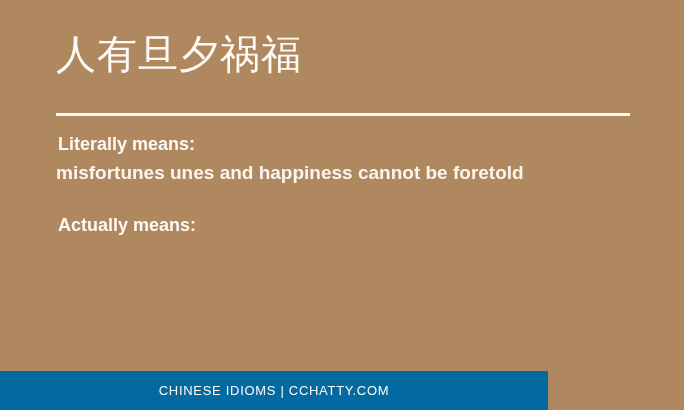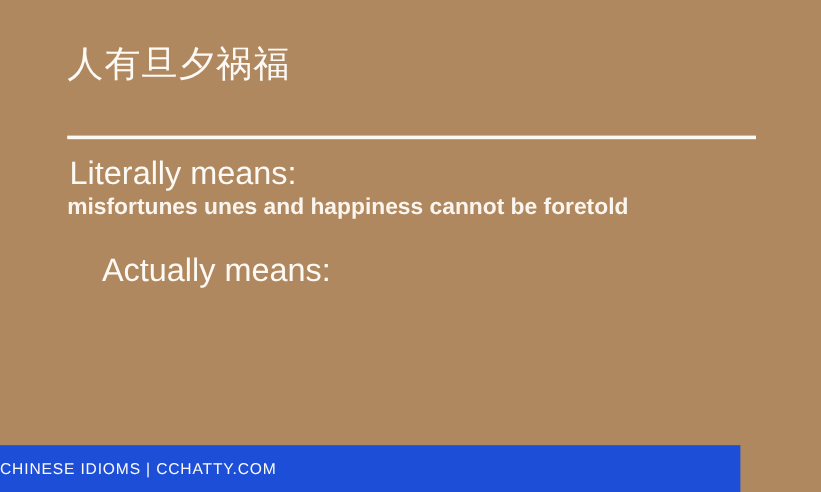--- a/index.html
+++ b/index.html
@@ -18,21 +18,21 @@
     height: 410px;
     background: #b08860;
     box-sizing: border-box;
   }
   #title-block {
     position: absolute;
     left: 56px;
     top: 30px;
   }
   #hanzi {
-    font-size: 30px;
+    font-size: 40px;
     line-height: 48px;
     letter-spacing: 1px;
     color: #fdf9f4;
     font-weight: 400;
     white-space: nowrap;
     font-family: "DejaVu Sans", "Liberation Sans", sans-serif;
   }
   #pinyin {
     font-size: 13.5px;
     line-height: 18px;
@@ -53,46 +53,45 @@
     position: absolute;
     left: 56px;
     top: 130px;
     right: 30px;
   }
   .section {
     margin-bottom: 26px;
   }
   .section:last-child {
     margin-bottom: 0;
-    margin-left: 27px;
   }
   .sec-heading {
-    font-size: 27px;
+    font-size: 18px;
     line-height: 28px;
     color: #fdf9f4;
-    font-weight: 400;
+    font-weight: 700;
     padding-left: 2px;
   }
   .sec-text {
     font-size: 19px;
     line-height: 25px;
     color: #fbf5ee;
     font-weight: 700;
     margin-top: 2px;
   }
   #footer-bar {
     position: absolute;
     left: 0;
     bottom: 0;
-    width: 617px;
+    width: 548px;
     height: 39px;
-    background: #1d4ed8;
+    background: #0369a1;
     display: flex;
     align-items: center;
-    justify-content: flex-start;
+    justify-content: center;
   }
   #footer-text {
     font-size: 13px;
     letter-spacing: 0.7px;
     color: #fdfaf6;
     font-weight: 400;
     white-space: nowrap;
   }
 </style>
 </head>

